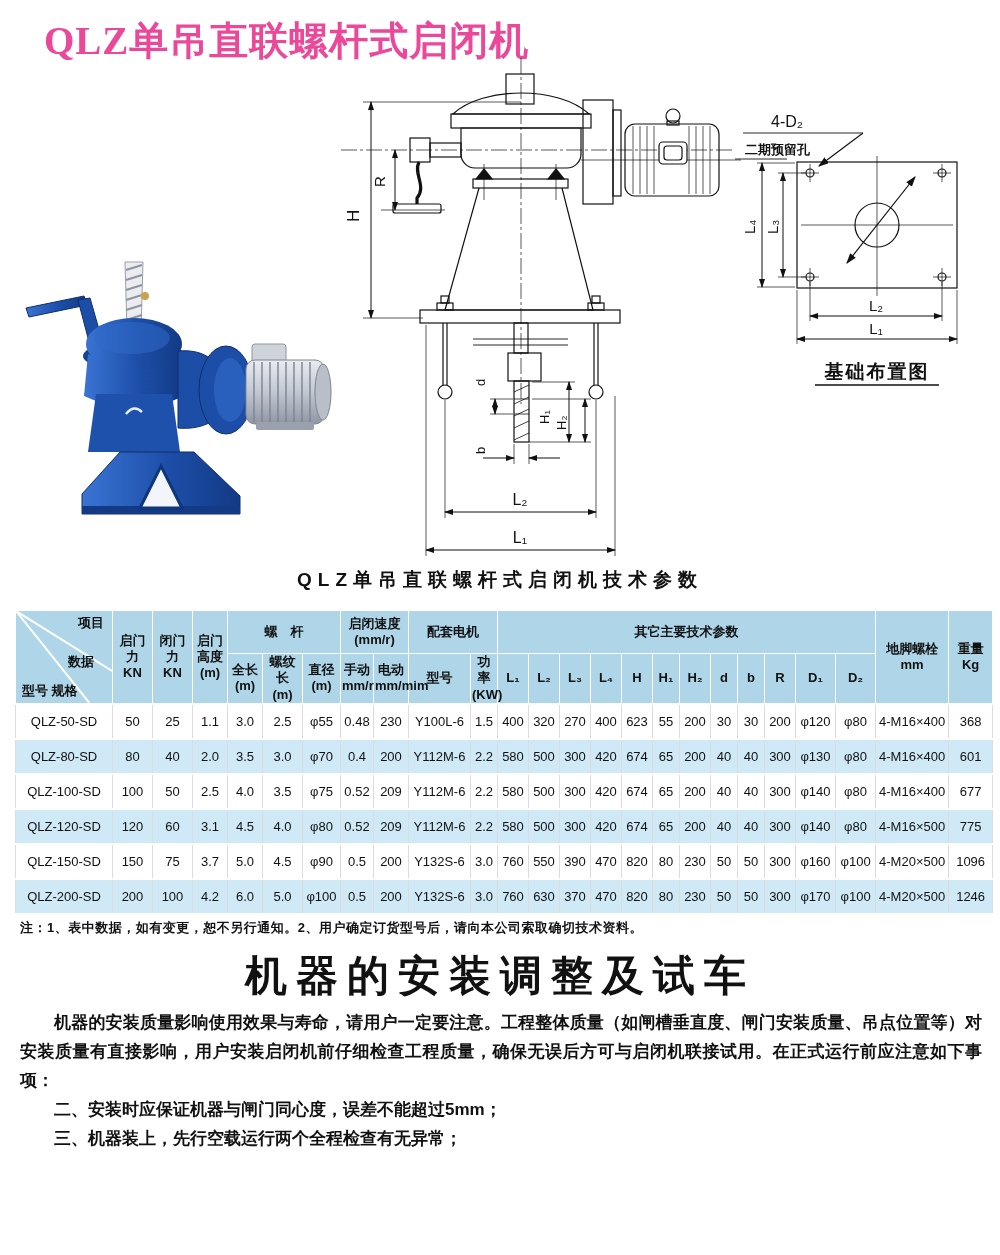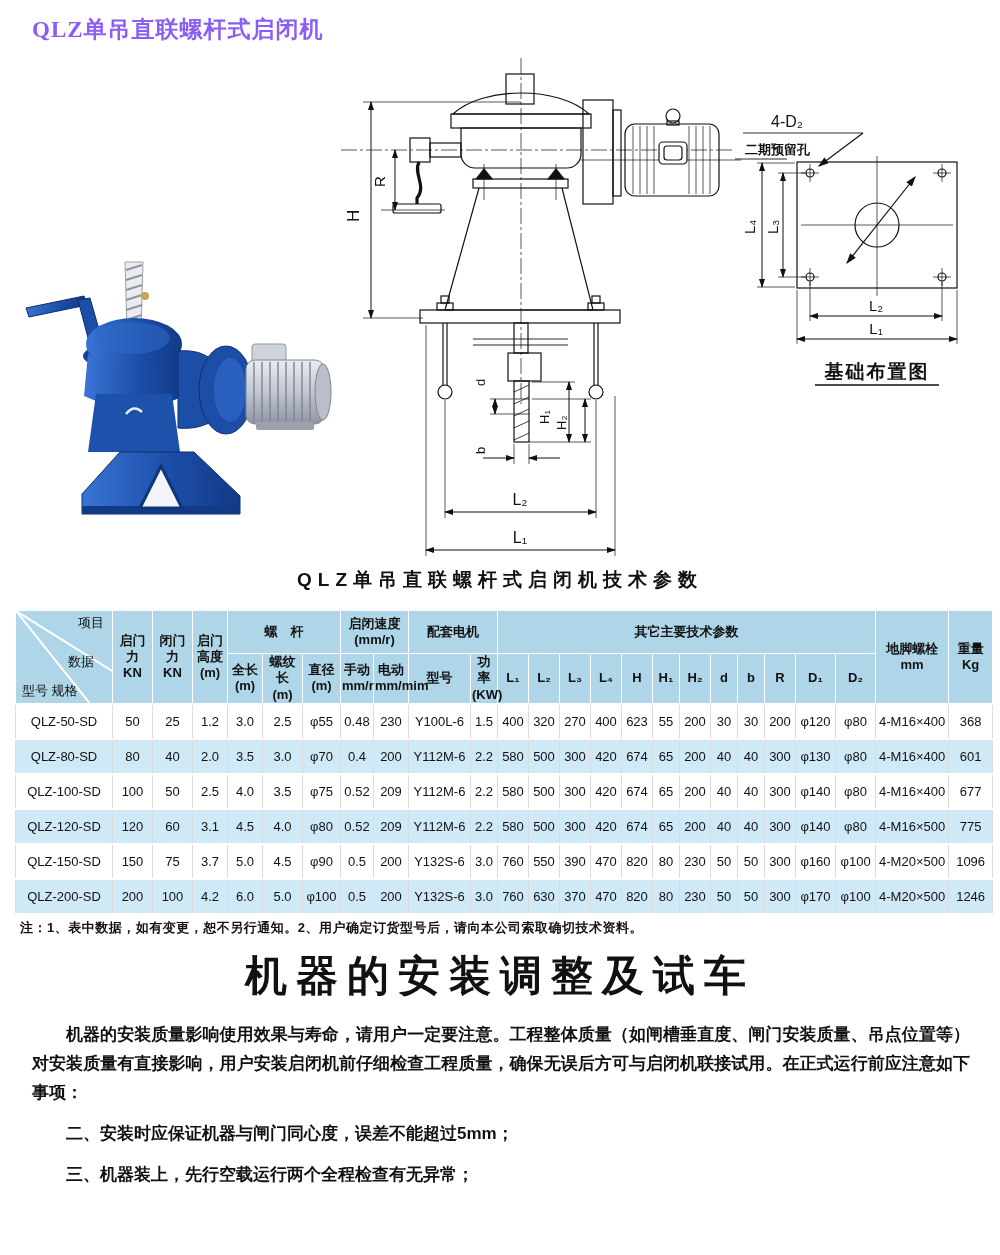--- a/index.html
+++ b/index.html
@@ -1,46 +1,46 @@
 <!DOCTYPE html>
 <html><head>
 <meta charset="utf-8">
 <style>
   html,body{margin:0;padding:0;background:#fff;}
   .page{position:relative;width:1000px;height:1255px;background:#fff;overflow:hidden;
         font-family:"Liberation Sans","DejaVu Sans",sans-serif;color:#111;}
   .abs{position:absolute;}
-  .main-title{position:absolute;left:32px;top:14px;margin:0;
+  .main-title{position:absolute;left:44px;top:14px;margin:0;
         font-family:"Liberation Serif","DejaVu Serif",serif;font-weight:bold;
-        font-size:23px;letter-spacing:1px;color:#8b5cf6;}
+        font-size:39px;letter-spacing:1px;color:#ec4899;}
   .table-title{position:absolute;top:567px;left:0;width:100%;text-align:center;
         font-size:19px;font-weight:bold;letter-spacing:6px;}
   table.spec{position:absolute;left:15px;top:610px;width:970px;border-collapse:collapse;
         table-layout:fixed;font-size:13px;}
   .spec th{background:#aed6e8;font-weight:bold;border:1px solid #fff;
         white-space:pre-line;padding:0 1px;line-height:1.25;text-align:center;}
   .spec thead tr.r1 th{height:42px;}
   .spec thead tr.r2 th{height:48px;}
   .spec tbody td{border-left:1px solid #dcdcdc;border-right:1px solid #dcdcdc;
         border-top:2px solid #fff;height:33px;text-align:center;padding:0 1px;
         overflow:hidden;white-space:nowrap;}
   .spec tbody tr.alt td{background:#cfe9f6;}
   .corner{position:relative;background:#aed6e8;border:1px solid #fff;padding:0;}
   .corner svg{position:absolute;left:0;top:0;width:100%;height:100%;}
-  .corner .lb{position:absolute;font-size:13px;font-weight:normal;line-height:1.15;}
+  .corner .lb{position:absolute;font-size:13px;font-weight:bold;line-height:1.15;}
   .corner .lb-item{top:5px;right:8px;}
   .corner .lb-data{top:44px;left:52px;}
   .corner .lb-model{bottom:4px;left:6px;text-align:left;margin-top:12px;}
   .note{position:absolute;left:20px;top:919px;font-size:13px;font-weight:bold;letter-spacing:.5px;}
   .section-title{position:absolute;top:948px;left:0;width:100%;text-align:center;margin:0;
         font-family:"Liberation Serif","DejaVu Serif",serif;font-weight:bold;
         font-size:42px;letter-spacing:9px;}
   .bodyblock{position:absolute;left:20px;top:1008px;width:962px;
         font-size:17px;font-weight:bold;line-height:29px;}
-  .body-text{margin:12px;text-indent:2em;text-align:justify;}
+  .body-text{margin:0;text-indent:2em;text-align:justify;}
   svg text{font-family:"Liberation Sans","DejaVu Sans",sans-serif;fill:#111;}
 </style>
 </head>
 <body>
 
 <div class="page">
 
   <h1 class="main-title">QLZ单吊直联螺杆式启闭机</h1>
 
   <svg class="abs" style="left:12px;top:256px" width="322" height="268" viewBox="0 0 322 268">
@@ -354,21 +354,21 @@
           <th>R</th>
           <th>D₁</th>
           <th>D₂</th>
         </tr>
     </thead>
     <tbody>
         <tr>
           <td>QLZ-50-SD</td>
           <td>50</td>
           <td>25</td>
-          <td>1.2</td>
+          <td>1.1</td>
           <td>3.0</td>
           <td>2.5</td>
           <td>φ55</td>
           <td>0.48</td>
           <td>230</td>
           <td>Y100L-6</td>
           <td>1.5</td>
           <td>400</td>
           <td>320</td>
           <td>270</td>

